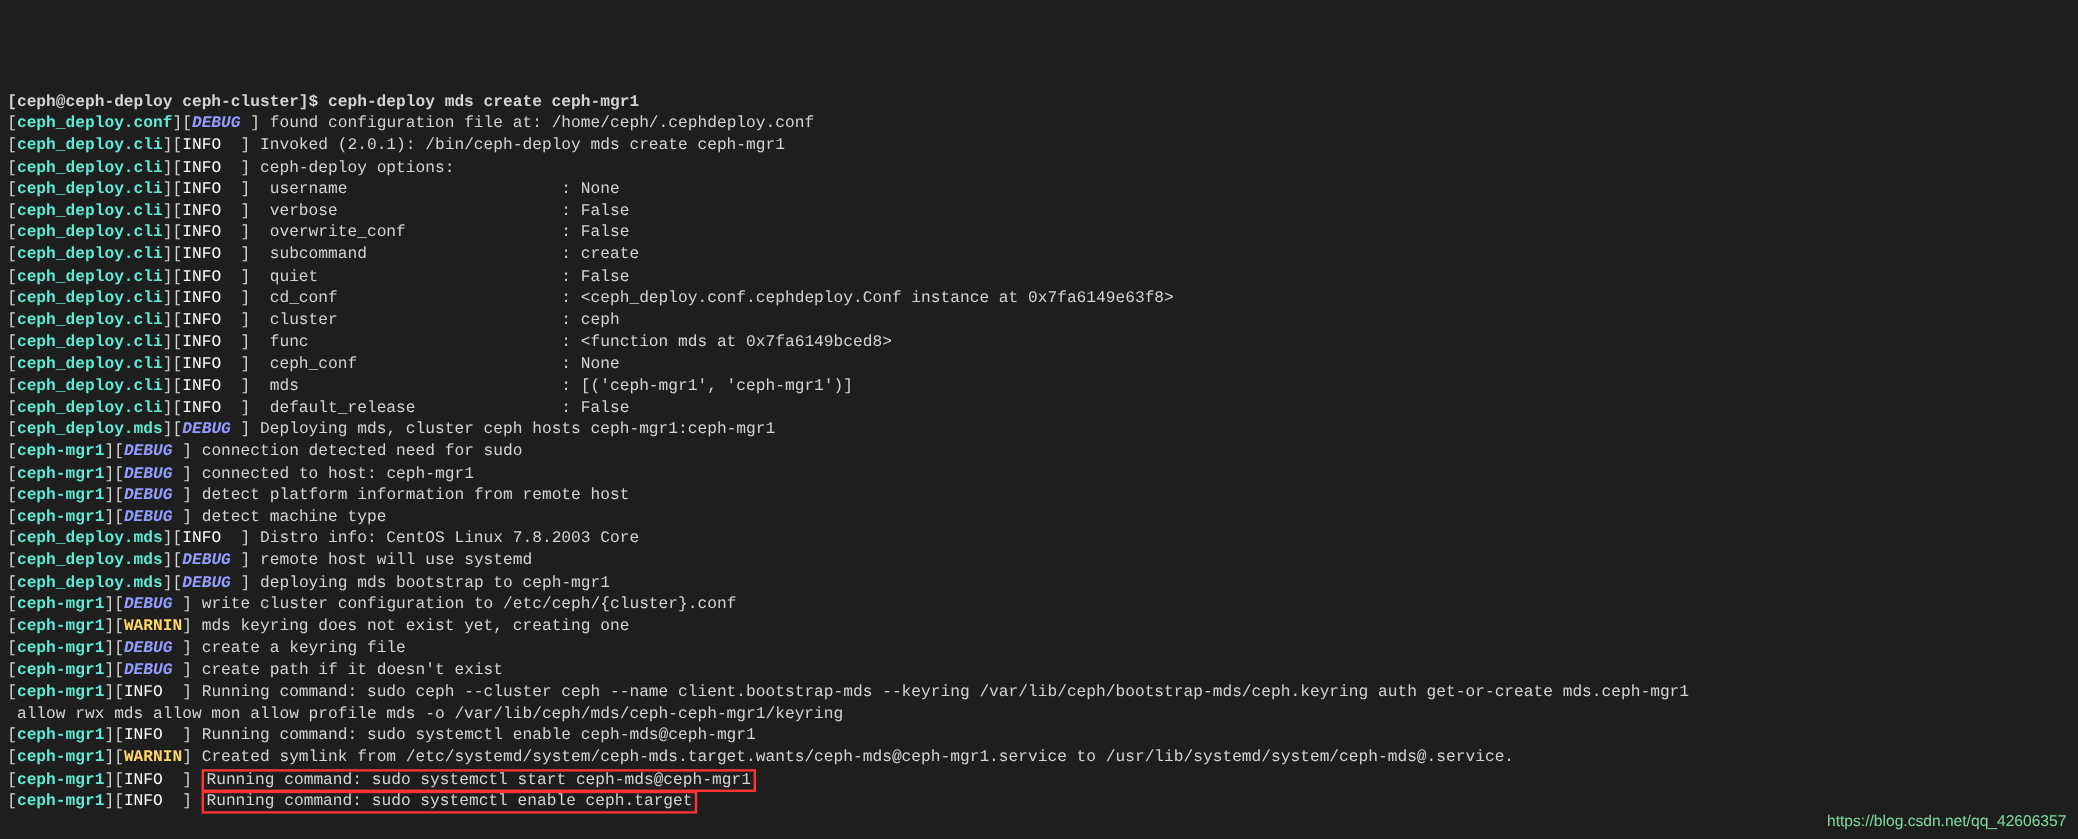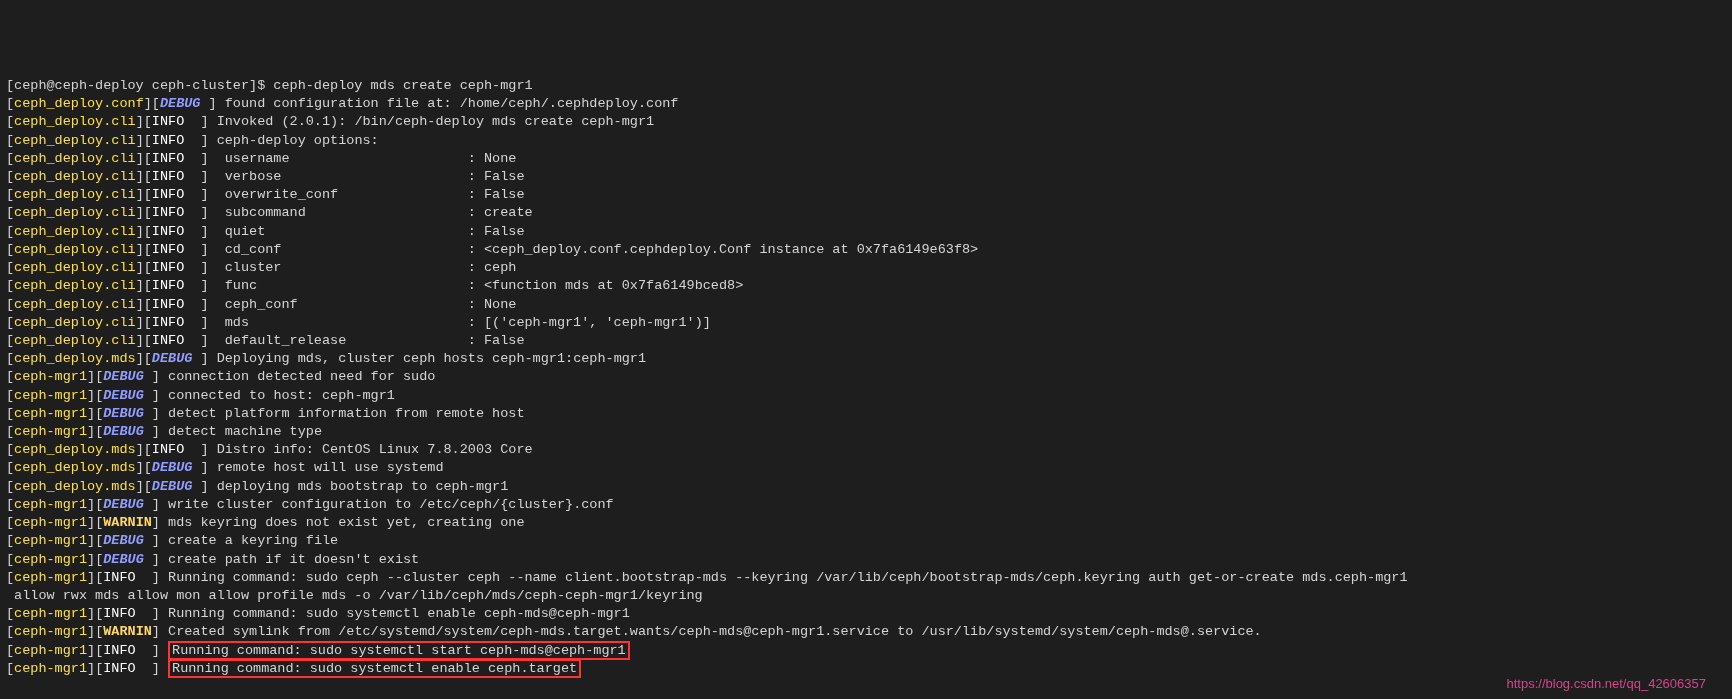--- a/index.html
+++ b/index.html
@@ -9,37 +9,37 @@
     color: #d4d4d4;
     font-family: Consolas, "Courier New", monospace;
     font-size: 13.5px;
     line-height: 1.35;
     white-space: pre;
     overflow-x: hidden;
     width: 1732px;
     box-sizing: border-box;
   }
   .line { display: block; }
-  .bold { font-weight: normal; color: #fde047; }
+  .bold { font-weight: bold; color: #5eead4; }
   .debug { color: #929dff; font-weight: bold; font-style: italic; }
   .info  { color: #ffffff; font-weight: normal; }
   .warn  { color: #ffd866; font-weight: bold; }
   .msg   { color: #d4d4d4; }
-  .prompt { color: #d4d4d4; }
+  .prompt { color: #d4d4d4; font-weight: bold; }
   .redbox {
     border: 2px solid #ff3333;
     display: inline;
     padding: 0 2px;
     margin-top: 33px;
   }
   .watermark {
     position: fixed;
     bottom: 6px;
-    right: 26px;
-    color: #ec4899;
+    right: 10px;
+    color: #86efac;
     font-family: Arial, sans-serif;
     font-size: 13px;
     opacity: 0.9;
   }
   
 </style>
 </head>
 <body>
 
 

